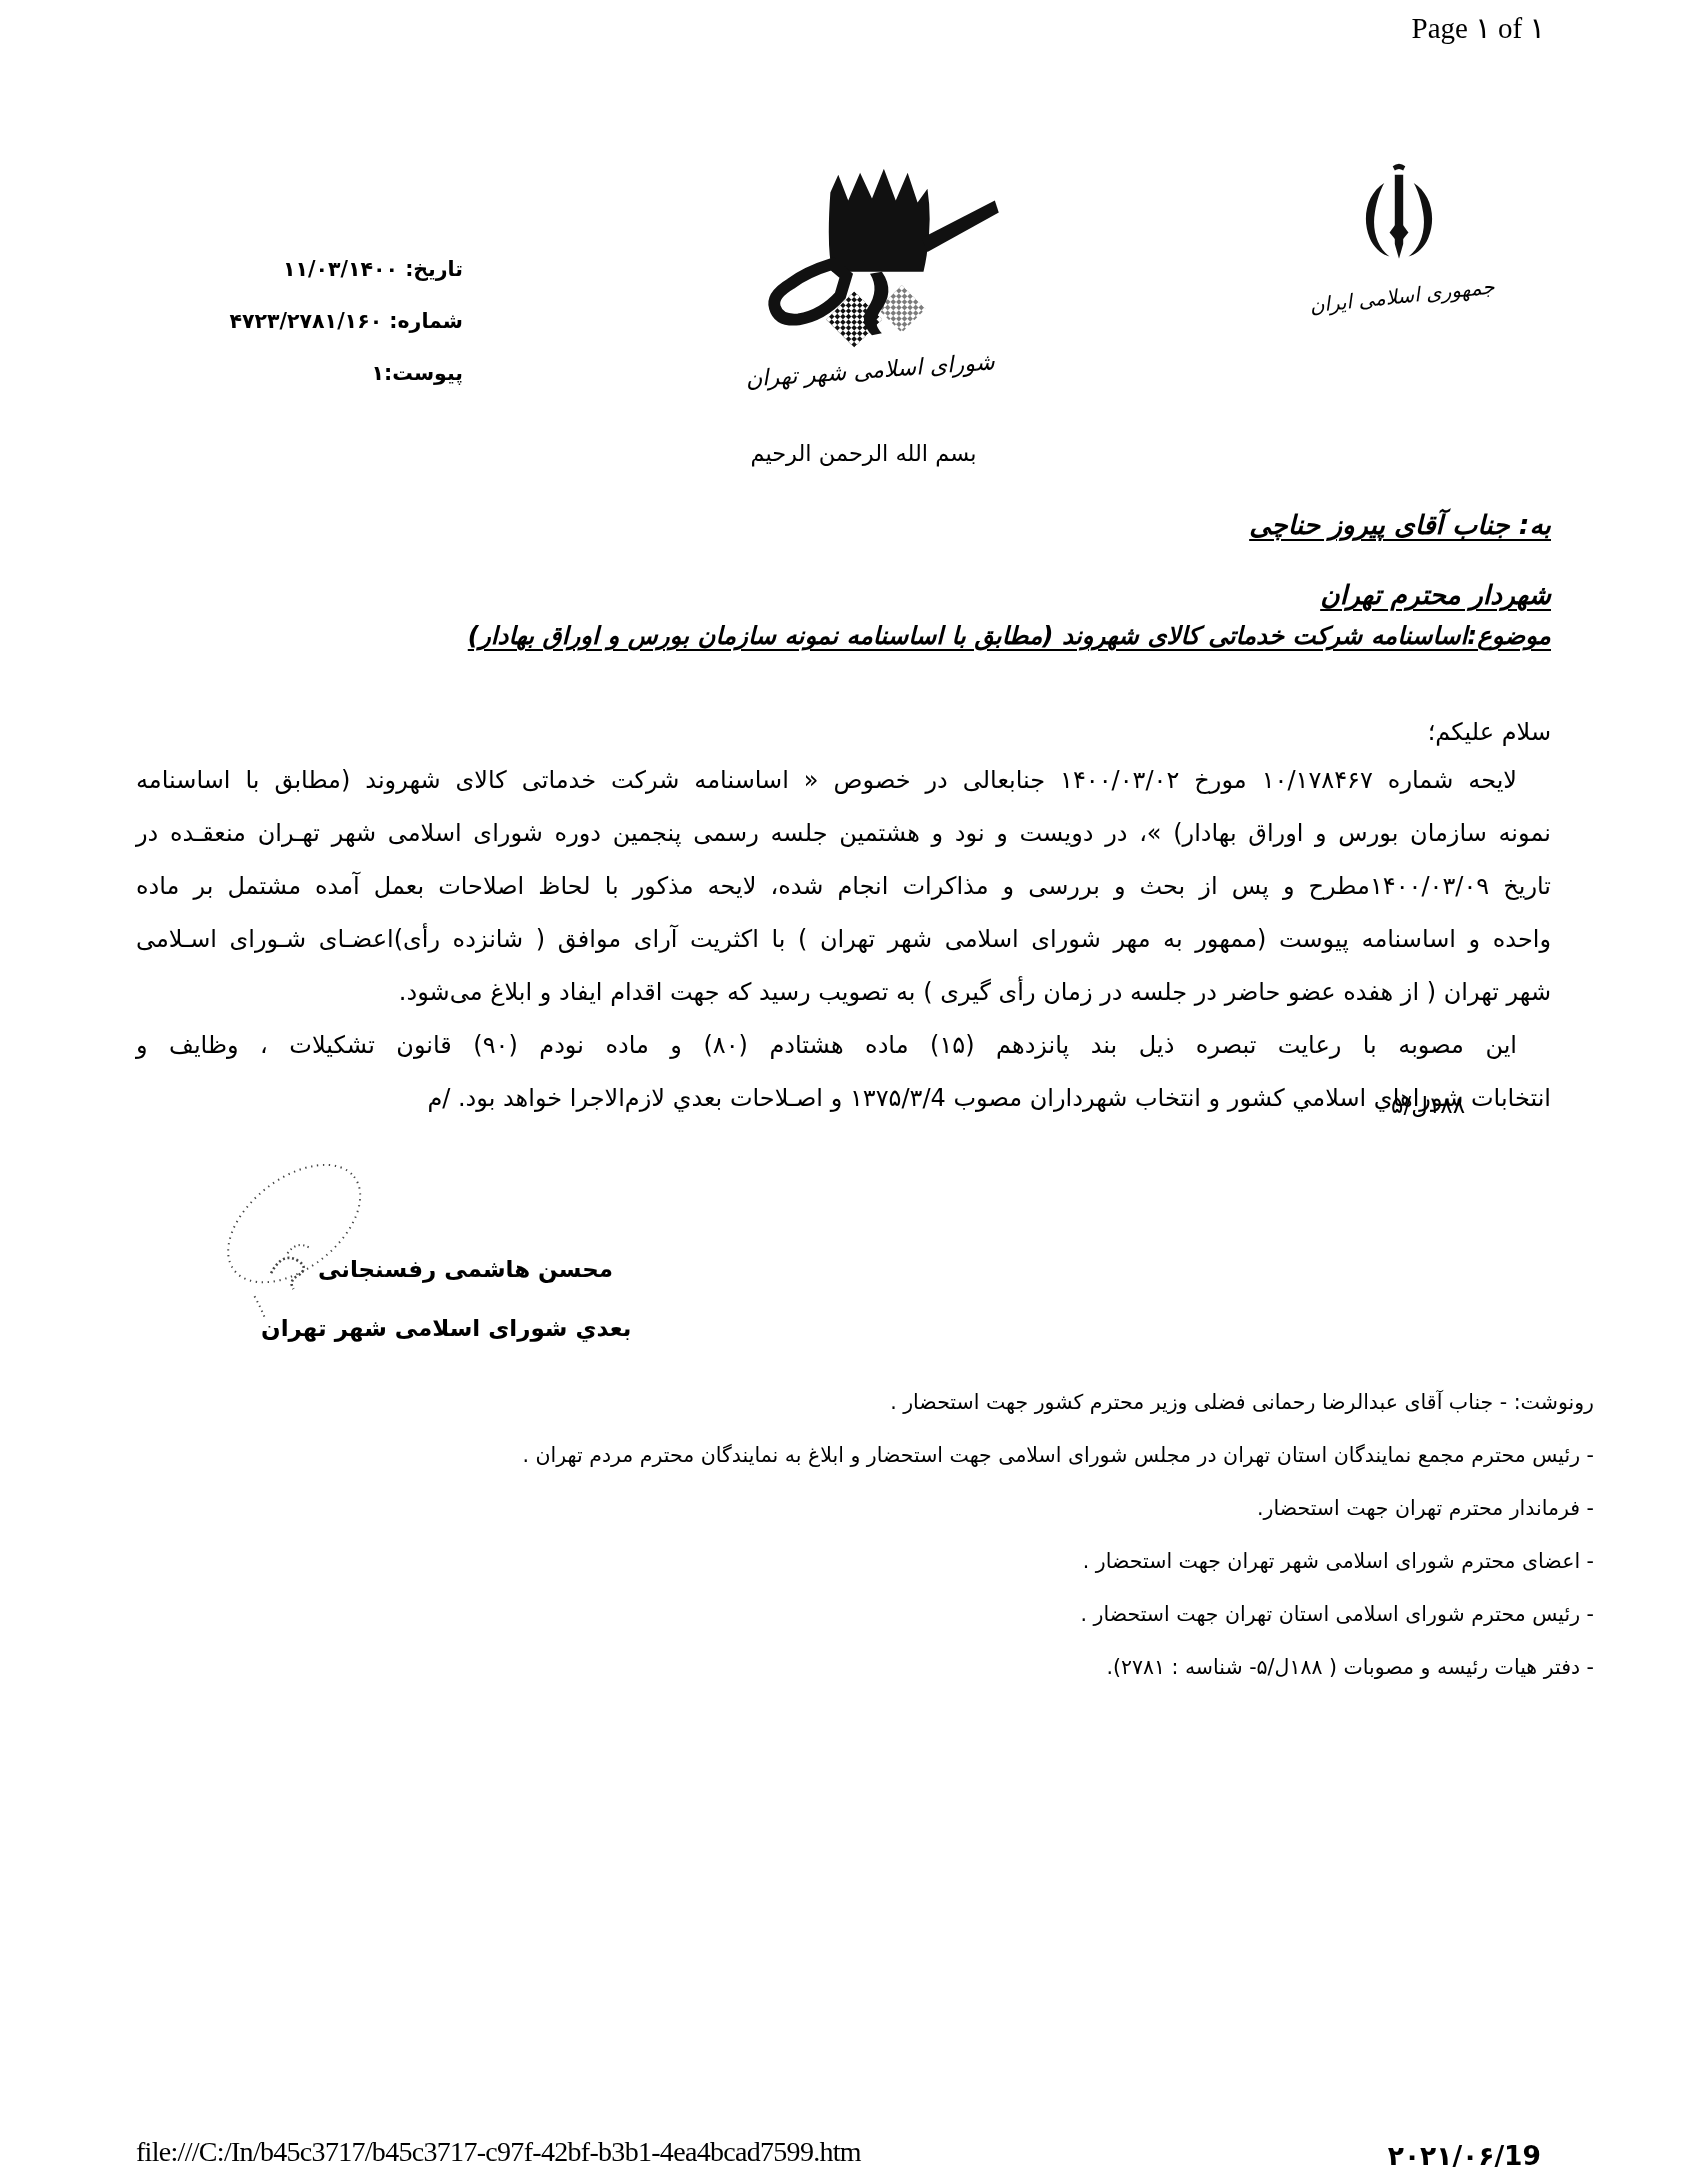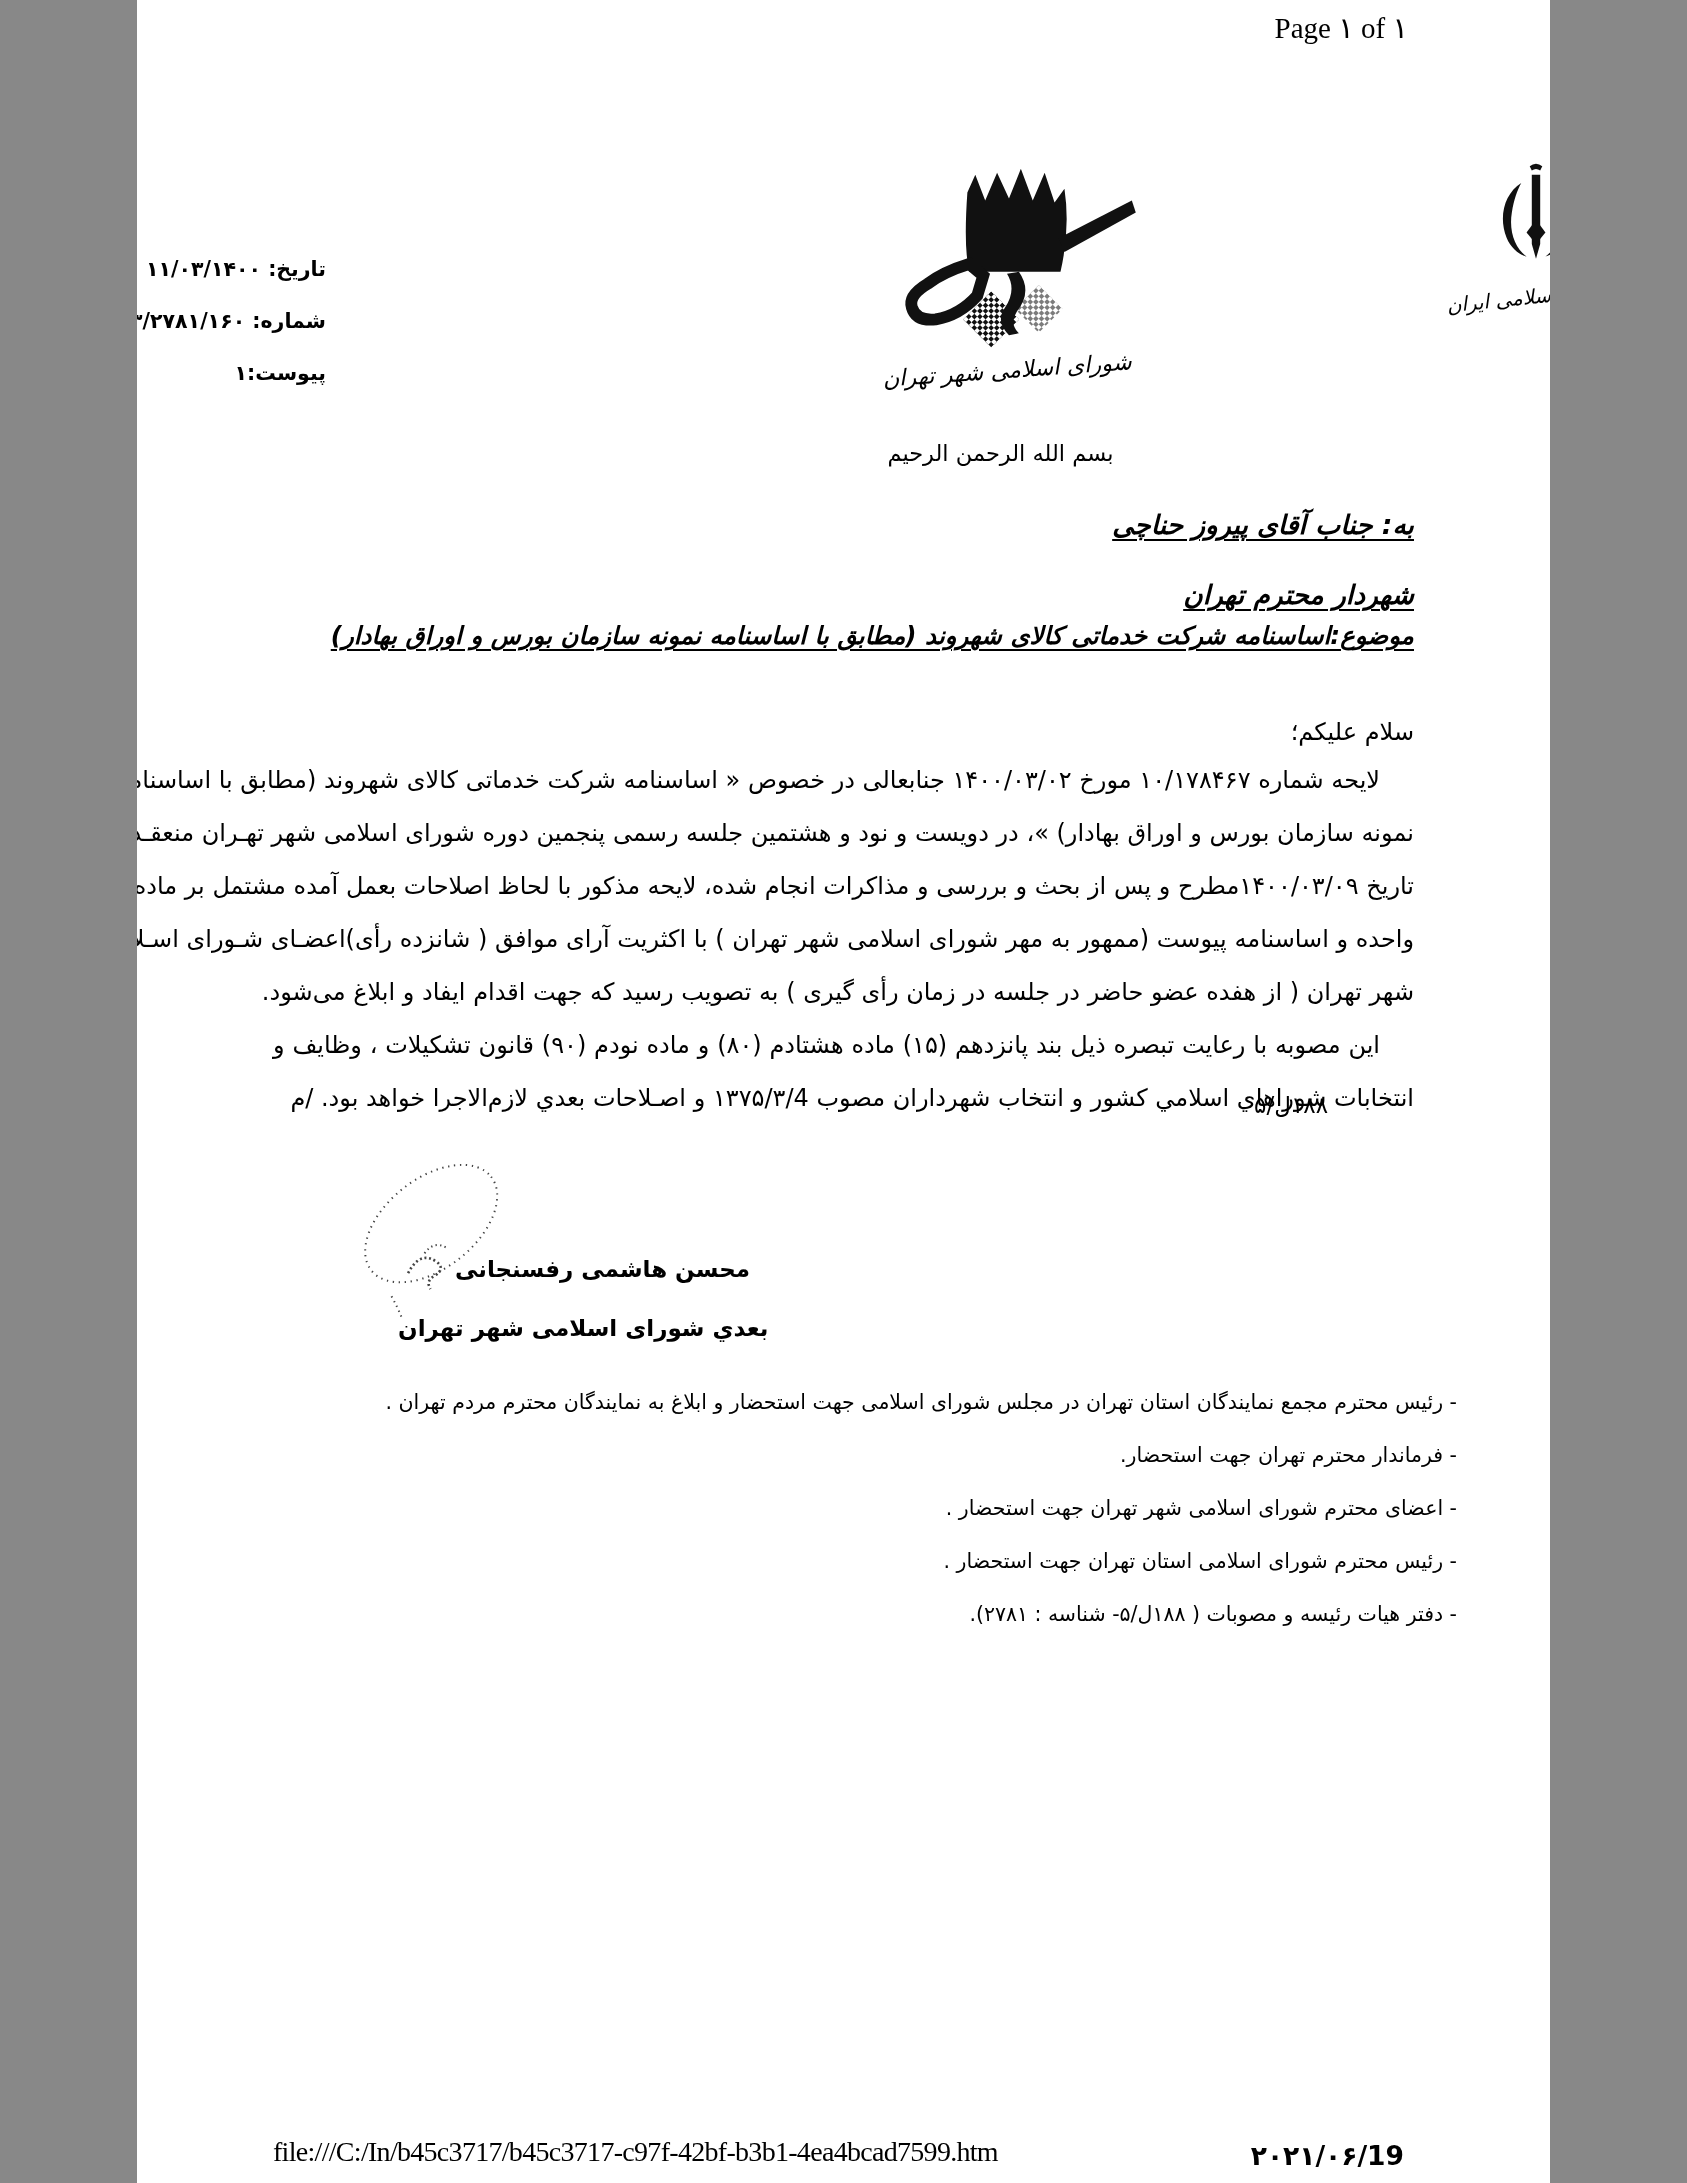--- a/index.html
+++ b/index.html
@@ -1,17 +1,17 @@
 <!DOCTYPE html>
 <html style="font-size:10.6px"><head>
 <meta charset="utf-8">
 <style>
   html,body{margin:0;padding:0;background:#888;}
   .page{
-    position:relative;width:1413px;height:2183px;background:#ffffff;color:#000;
+    position:relative;width:1687px;height:2183px;background:#ffffff;color:#000;
     font-family:"DejaVu Sans",sans-serif;overflow:hidden;margin:0 auto;
   }
   .abs{position:absolute;}
   .rtl{direction:rtl;unicode-bidi:isolate;}
   .serif{font-family:"Liberation Serif","DejaVu Sans",serif;}
   .bi{font-weight:bold;font-style:italic;}
   .u{text-decoration:underline;text-decoration-thickness:2px;text-underline-offset:5.3px;}
   .nw{white-space:nowrap;}
 
   
@@ -144,20 +144,21 @@
         <path d="M95 215 q18 -34 42 -18 q16 11 -2 22 q-14 8 -6 20" stroke-width="4" stroke-dasharray="3 4"></path>
         <path d="M120 185 q14 -20 34 -8" stroke-width="3" stroke-dasharray="2 5"></path>
         <path d="M70 250 q10 18 16 34" stroke-width="3" stroke-dasharray="2 6"></path>
       </g>
     </svg>
   </div>
   <div class="abs sig-name rtl">محسن هاشمی رفسنجانی</div>
   <div class="abs sig-title rtl">بعدي شورای اسلامی شهر تهران</div>
 
   <div class="abs cc-block rtl">
+    <div class="cc-line">رونوشت: - جناب آقای عبدالرضا رحمانی فضلی وزیر محترم کشور جهت استحضار .</div>
     <div class="cc-line">- رئیس محترم مجمع نمایندگان استان تهران در مجلس شورای اسلامی جهت استحضار و ابلاغ به نمایندگان محترم مردم تهران .</div>
     <div class="cc-line">- فرماندار محترم تهران جهت استحضار.</div>
     <div class="cc-line">- اعضای محترم شورای اسلامی شهر تهران جهت استحضار .</div>
     <div class="cc-line">- رئیس محترم شورای اسلامی استان تهران جهت استحضار .</div>
     <div class="cc-line">- دفتر هیات رئیسه و مصوبات ( ۱۸۸ل/۵- شناسه : ۲۷۸۱).</div>
   </div>
 
   <div class="abs footer-url serif nw">file:///C:/In/b45c3717/b45c3717-c97f-42bf-b3b1-4ea4bcad7599.htm</div>
   <div class="abs footer-date nw">۲۰۲۱/۰۶/19</div>
 

